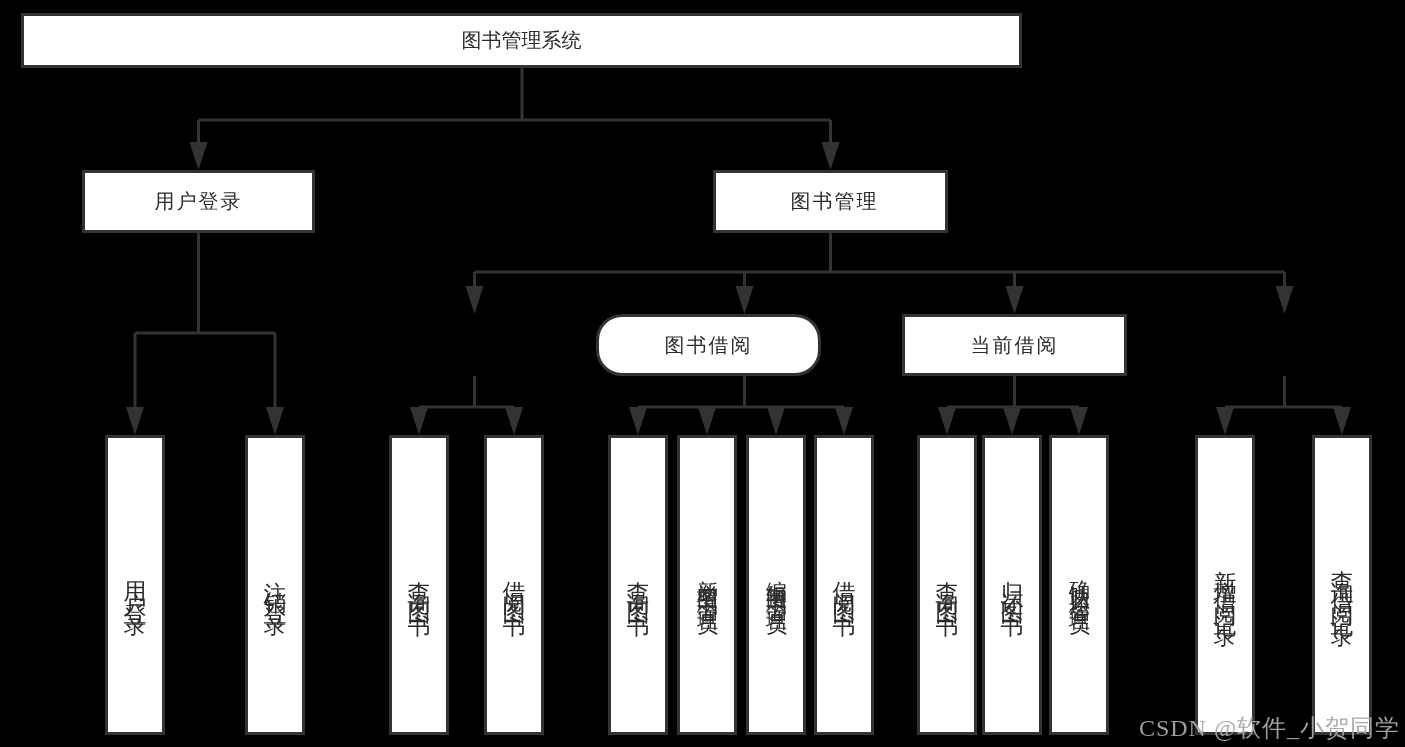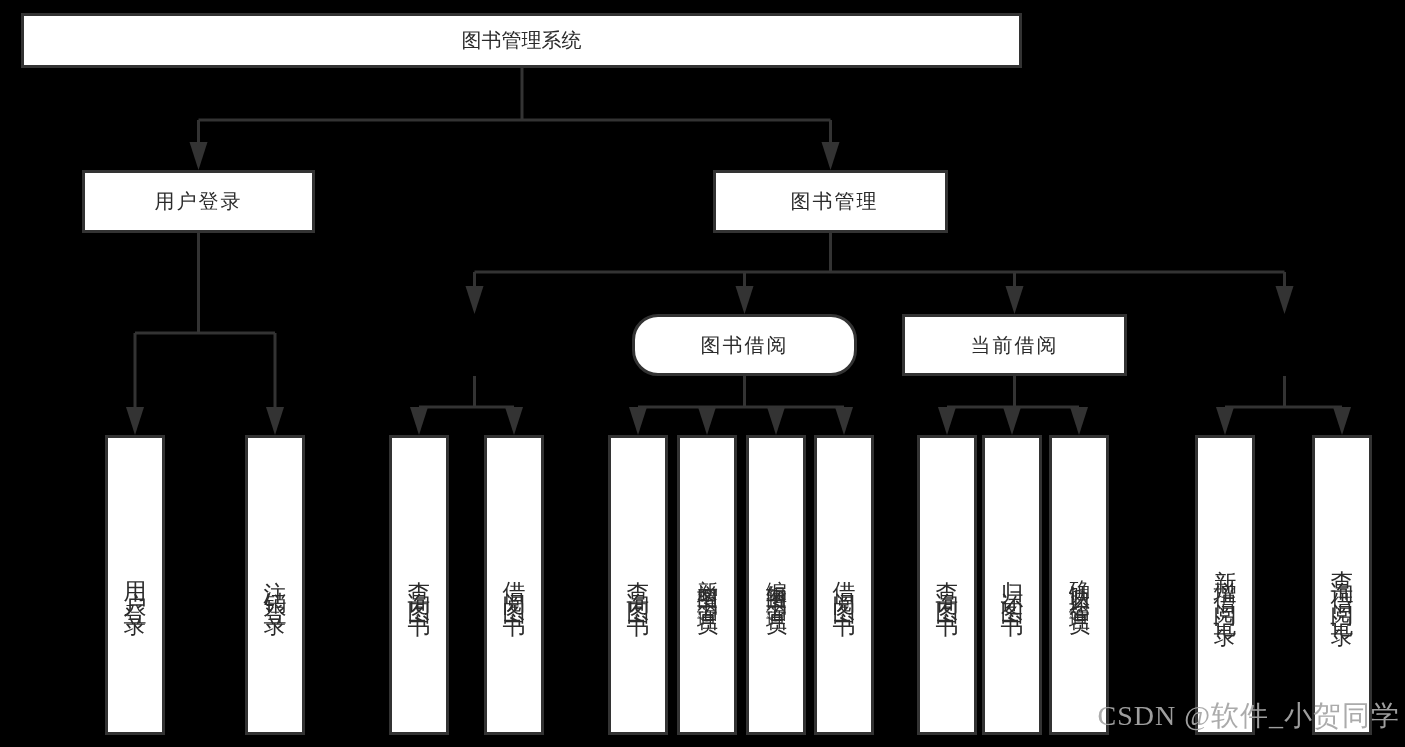--- a/index.html
+++ b/index.html
@@ -35,23 +35,23 @@
     letter-spacing:11px;
     line-height:1;
   }
   .v.long .lbl {
     font-size:21px;
     letter-spacing:5px;
   }
   .lbl { white-space:nowrap; }
   .watermark {
     position:absolute;
-    right:5px; bottom:12px;
+    right:5px; bottom:3px;
     z-index:5;
-    font-size:28px;
+    font-size:24px;
     color:rgba(166,166,166,0.95);
     letter-spacing:1px;
   }
 </style>
 </head>
 <body>
 
 <div class="stage">
 
   <svg class="wires" width="1405" height="747" viewBox="0 0 1405 747">
@@ -101,21 +101,21 @@
     <span class="lbl">图书管理系统</span>
   </div>
 
   <div class="box h" style="left:82px; top:170px; width:233px;">
     <span class="lbl">用户登录</span>
   </div>
   <div class="box h" style="left:713px; top:170px; width:235px;padding-left:8px;">
     <span class="lbl">图书管理</span>
   </div>
 
-  <div class="box h" style="left:632px; top:314px; width:225px; height:62px;border-radius:26px;">
+  <div class="box h" style="left:596px; top:314px; width:225px; height:62px;border-radius:26px;">
     <span class="lbl">图书借阅</span>
   </div>
   <div class="box h" style="left:902px; top:314px; width:225px; height:62px;">
     <span class="lbl">当前借阅</span>
   </div>
 
   <div class="box v" style="left:105px;">
     <span class="lbl">用户登录</span>
   </div>
   <div class="box v" style="left:245px;">

